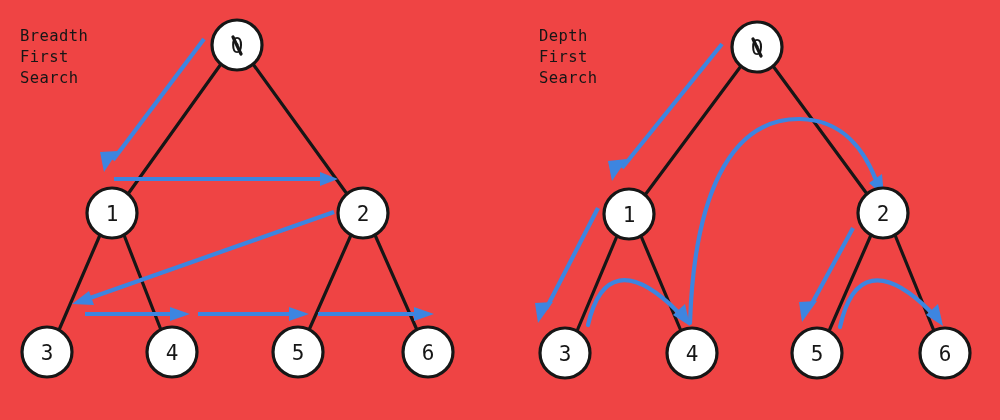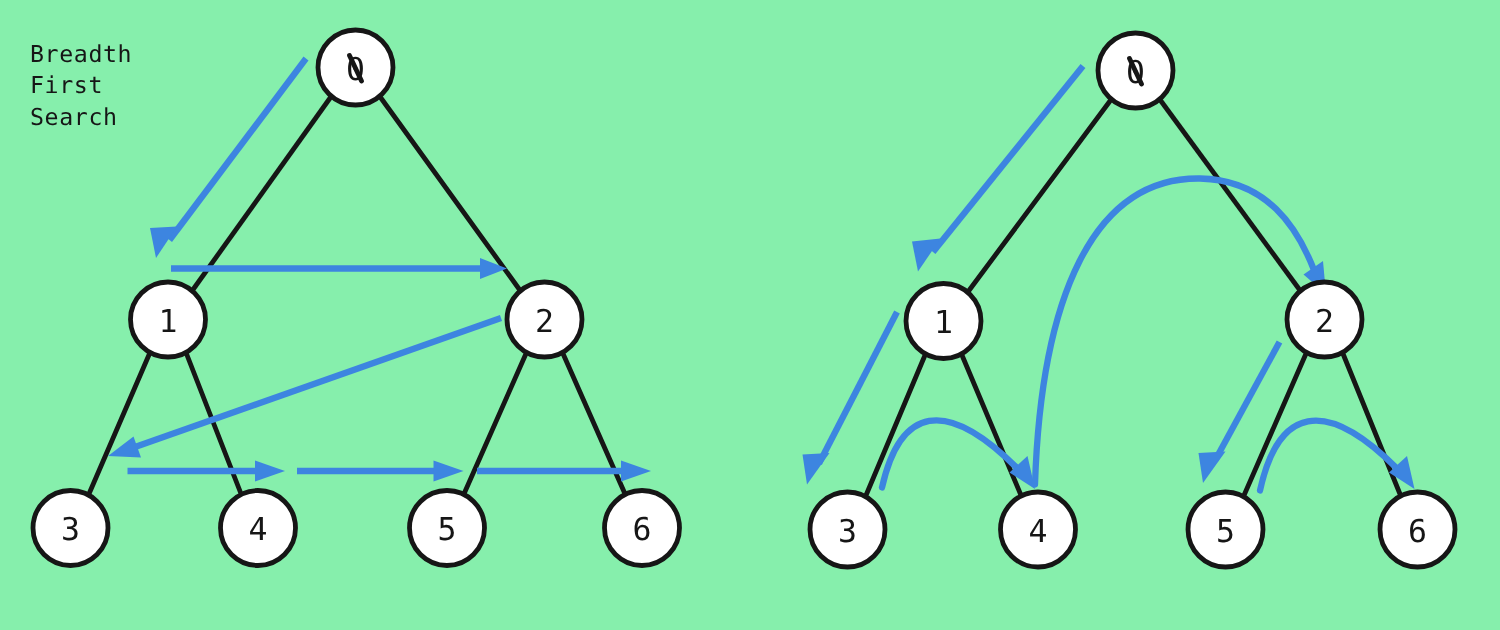--- a/index.html
+++ b/index.html
@@ -10,21 +10,21 @@
   body {
     width: 1000px;
     height: 420px;
     font-family: "DejaVu Sans Mono", "Liberation Mono", monospace;
     overflow: hidden;
   }
   #canvas {
     position: relative;
     width: 1000px;
     height: 420px;
-    background: #86efac;
+    background: #ef4444;
   }
   svg.diagram {
     position: absolute;
     top: 0;
     left: 0;
     width: 1000px;
     height: 420px;
   }
   .edge {
     stroke: #161616;
@@ -73,20 +73,23 @@
 </style>
 </head>
 <body>
 
 <div id="canvas">
 
   <div class="caption" id="bfs-caption"><span>Breadth</span>
 <span>First</span>
 <span>Search</span></div>
 
+  <div class="caption" id="dfs-caption"><span>Depth</span>
+<span>First</span>
+<span>Search</span></div>
 
   <svg class="diagram" viewBox="0 0 1000 420">
 
     <g>
 
       <g>
         <line class="edge" x1="221" y1="64" x2="128" y2="194"></line>
         <line class="edge" x1="253" y1="64" x2="347" y2="194"></line>
         <line class="edge" x1="100" y1="235" x2="59" y2="330"></line>
         <line class="edge" x1="124" y1="235" x2="161" y2="330"></line>

